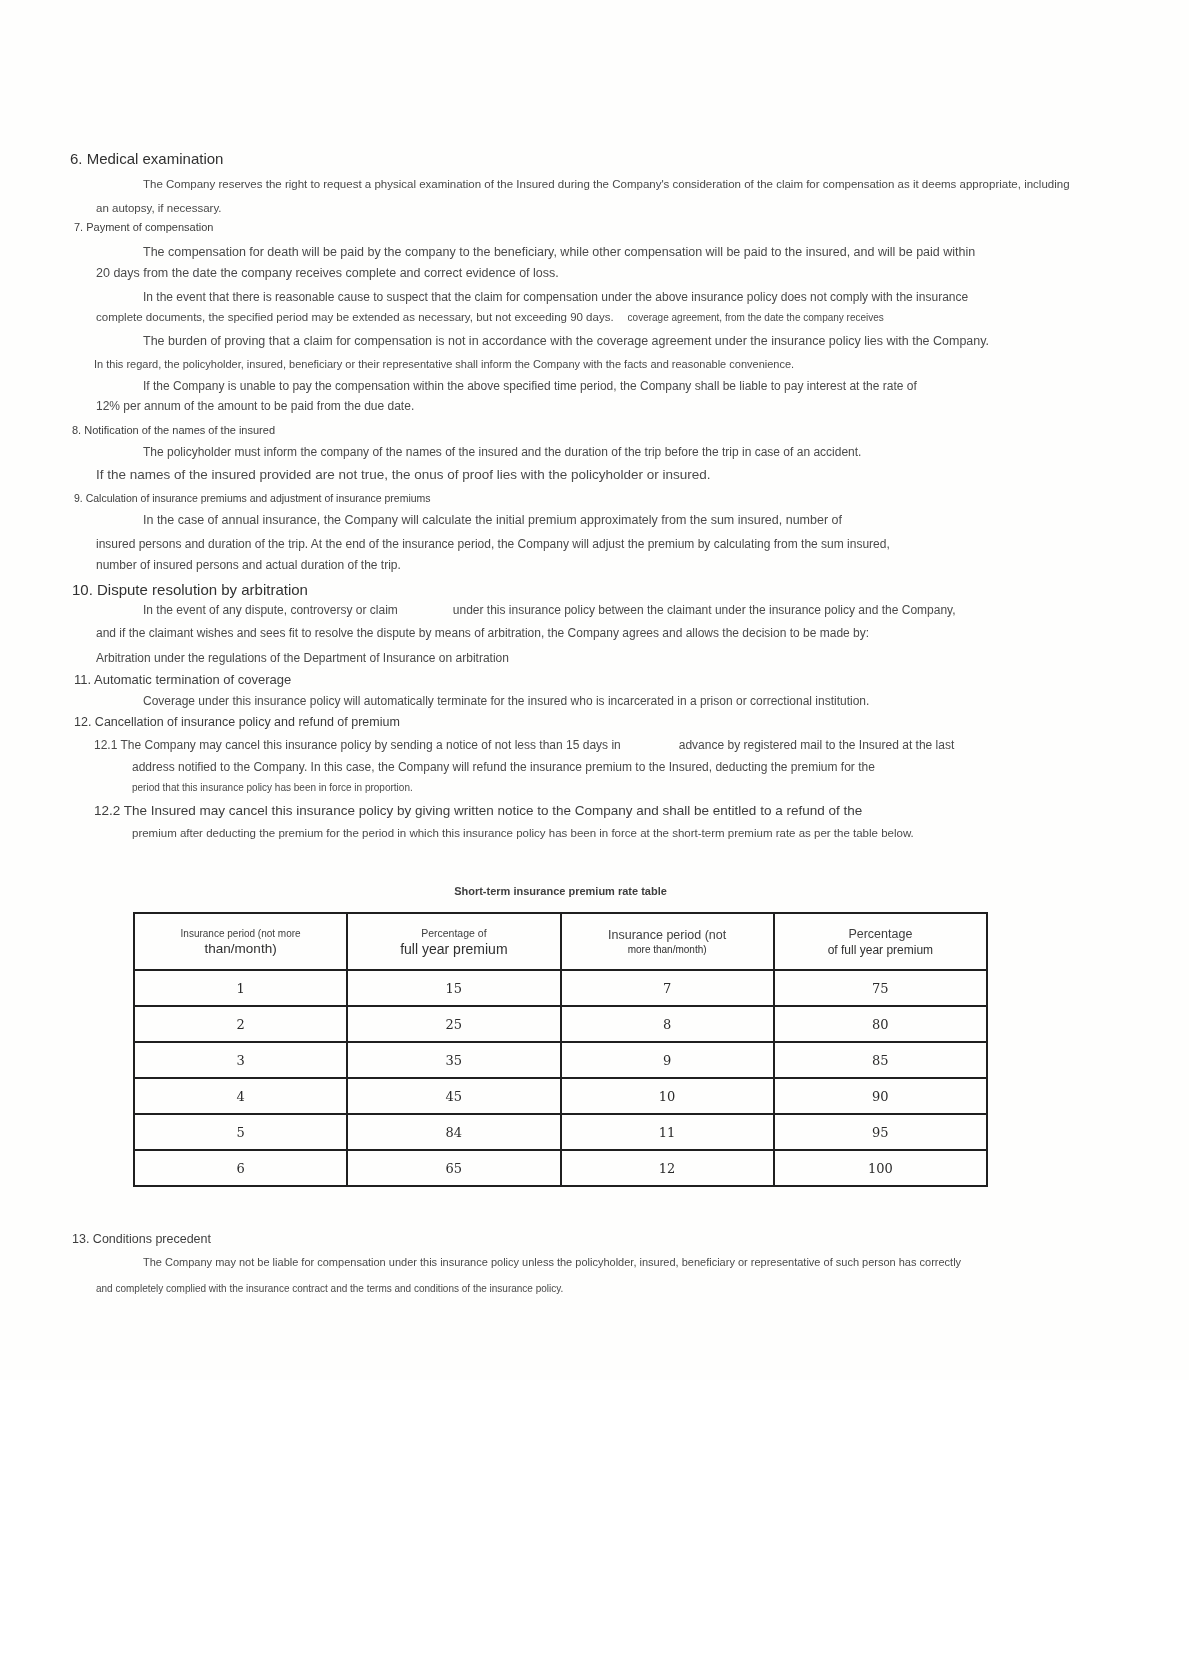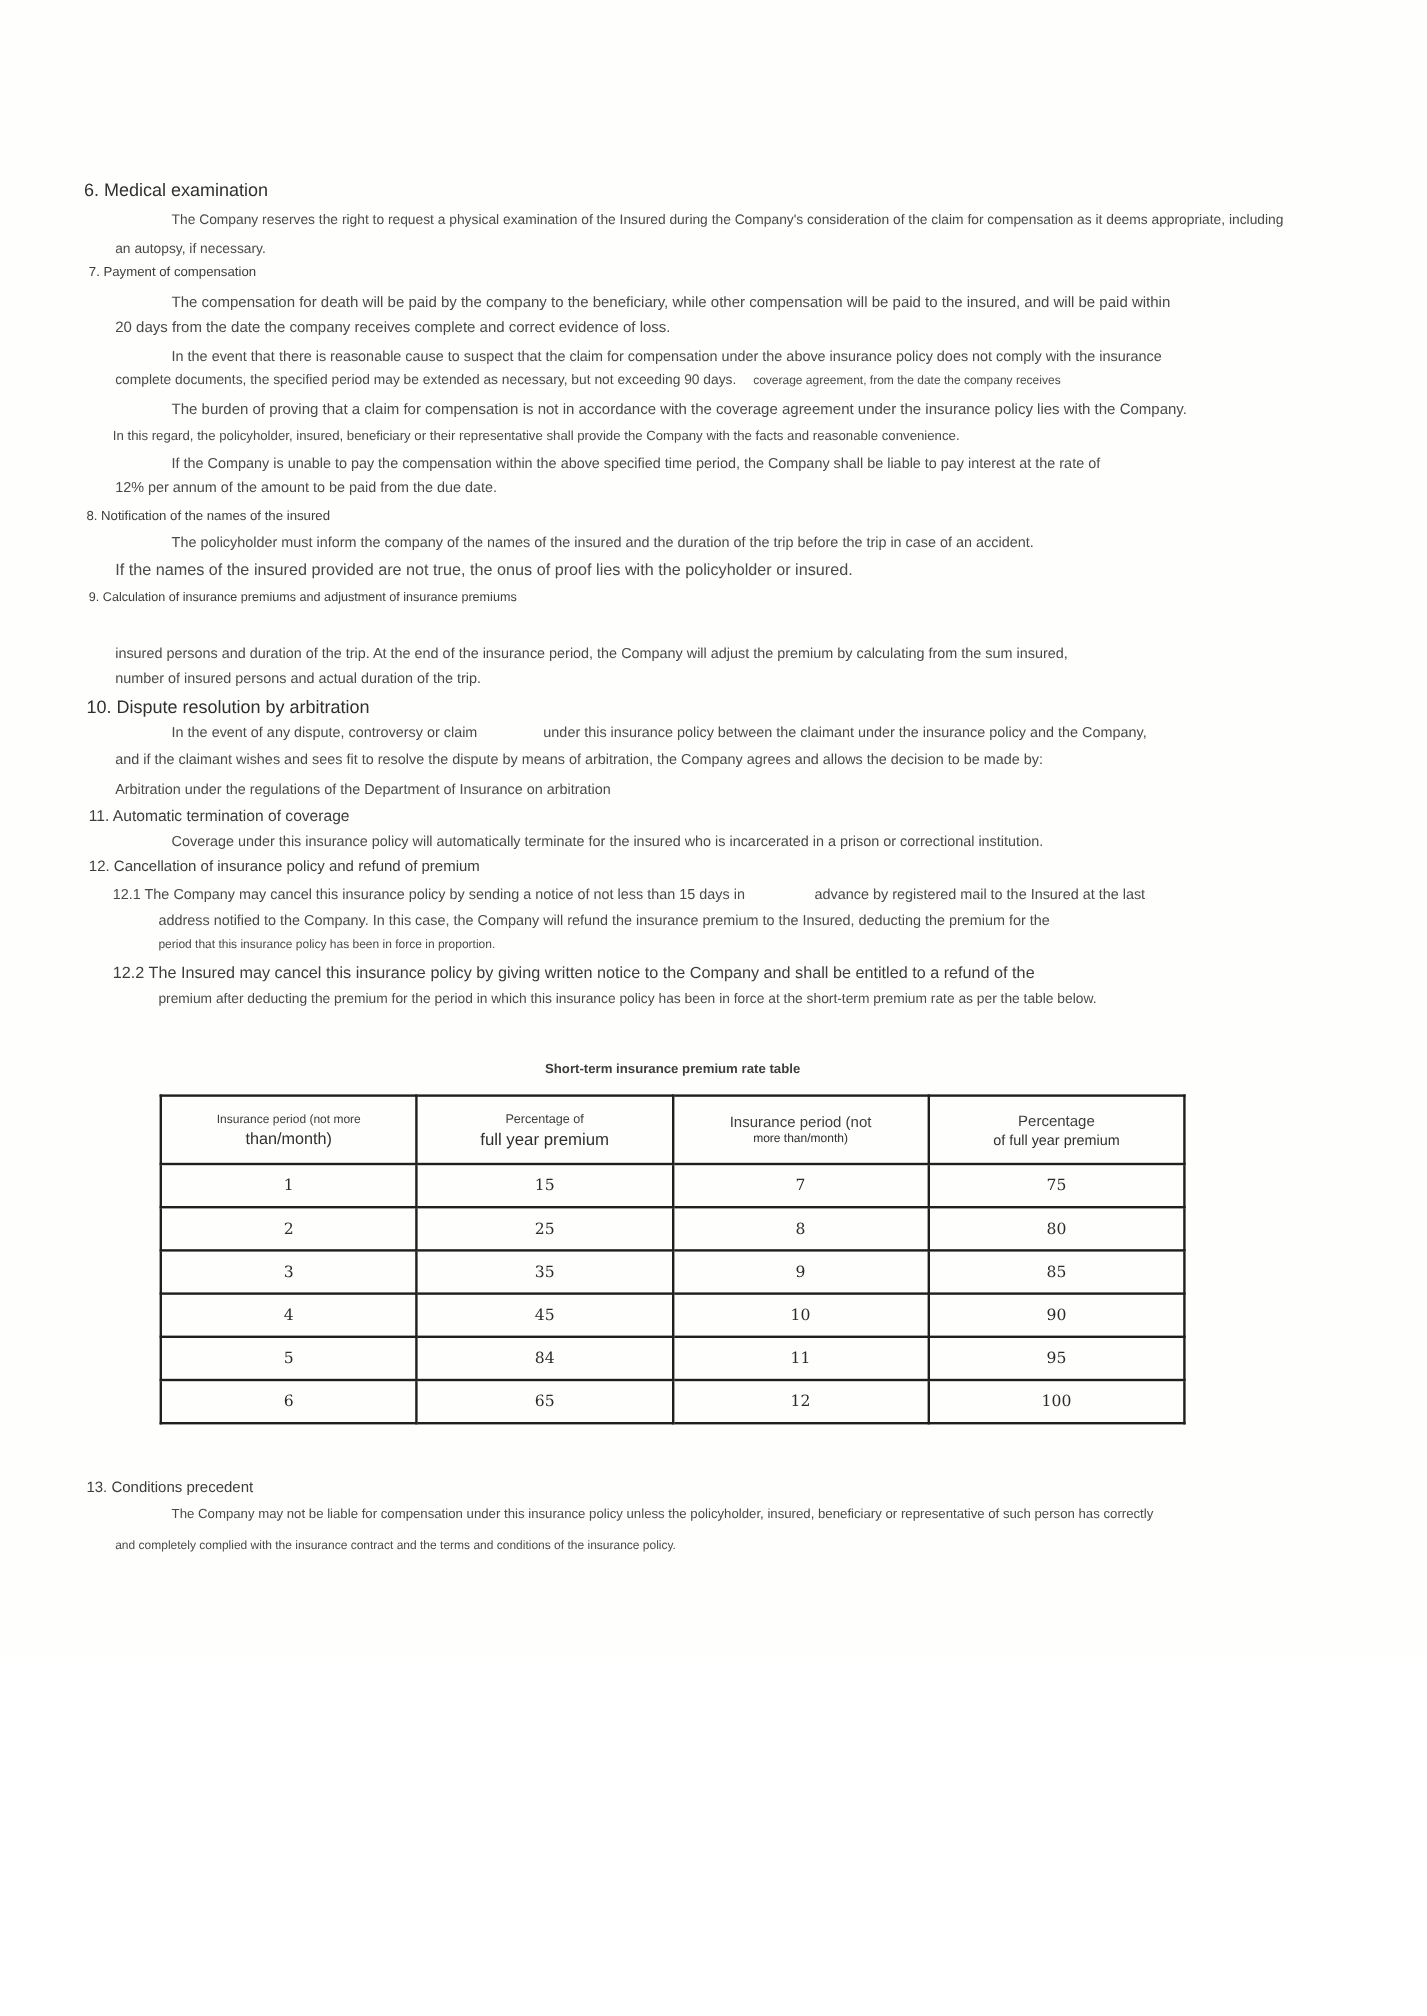--- a/index.html
+++ b/index.html
@@ -79,29 +79,30 @@
   <div class="ln fs115" style="top:201px;left:96px">an autopsy, if necessary.</div>
 
   <div class="ln fs11 mid" style="top:221px;left:74px">7. Payment of compensation</div>
   <div class="ln fs125" style="top:245px;left:143px">The compensation for death will be paid by the company to the beneficiary, while other compensation will be paid to the insured, and will be paid within</div>
   <div class="ln fs125" style="top:266px;left:96px">20 days from the date the company receives complete and correct evidence of loss.</div>
   <div class="ln fs12" style="top:290px;left:143px">In the event that there is reasonable cause to suspect that the claim for compensation under the above insurance policy does not comply with the insurance</div>
   <div class="ln fs115" style="top:310px;left:96px">
     <span>complete documents, the specified period may be extended as necessary, but not exceeding 90 days.</span><span class="fs10 seg-gap-sm">coverage agreement, from the date the company receives</span>
   </div>
   <div class="ln fs125" style="top:334px;left:143px">The burden of proving that a claim for compensation is not in accordance with the coverage agreement under the insurance policy lies with the Company.</div>
-  <div class="ln fs11" style="top:358px;left:94px">In this regard, the policyholder, insured, beneficiary or their representative shall provide the Company with the facts and reasonable convenience.</div>
+  <div class="ln fs11" style="top:358px;left:94px">In this regard, the policyholder, insured, beneficiary or their representative shall inform the Company with the facts and reasonable convenience.</div>
   <div class="ln fs12" style="top:379px;left:143px">If the Company is unable to pay the compensation within the above specified time period, the Company shall be liable to pay interest at the rate of</div>
   <div class="ln fs12" style="top:399px;left:96px">12% per annum of the amount to be paid from the due date.</div>
 
   <div class="ln fs11 mid" style="top:424px;left:72px">8. Notification of the names of the insured</div>
   <div class="ln fs12" style="top:445px;left:143px">The policyholder must inform the company of the names of the insured and the duration of the trip before the trip in case of an accident.</div>
   <div class="ln fs135" style="top:467px;left:96px">If the names of the insured provided are not true, the onus of proof lies with the policyholder or insured.</div>
 
   <div class="ln fs105 mid" style="top:492px;left:74px">9. Calculation of insurance premiums and adjustment of insurance premiums</div>
+  <div class="ln fs125" style="top:513px;left:143px">In the case of annual insurance, the Company will calculate the initial premium approximately from the sum insured, number of</div>
   <div class="ln fs12" style="top:537px;left:96px">insured persons and duration of the trip. At the end of the insurance period, the Company will adjust the premium by calculating from the sum insured,</div>
   <div class="ln fs12" style="top:558px;left:96px">number of insured persons and actual duration of the trip.</div>
 
   <div class="ln fs15 dark w500" style="top:581px;left:72px">10. Dispute resolution by arbitration</div>
   <div class="ln fs12" style="top:626px;left:96px">and if the claimant wishes and sees fit to resolve the dispute by means of arbitration, the Company agrees and allows the decision to be made by:</div>
   <div class="ln fs12" style="top:603px;left:143px">
     <span>In the event of any dispute, controversy or claim</span><span class="seg-gap-55">under this insurance policy between the claimant under the insurance policy and the Company,</span>
   </div>
   <div class="ln fs12" style="top:651px;left:96px">Arbitration under the regulations of the Department of Insurance on arbitration</div>
 

